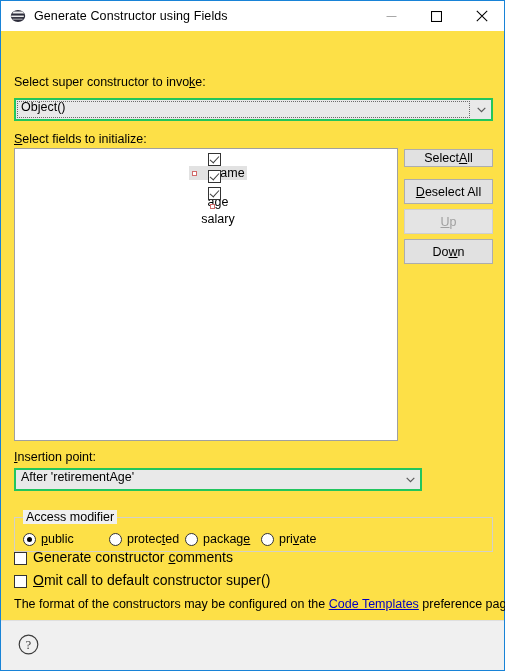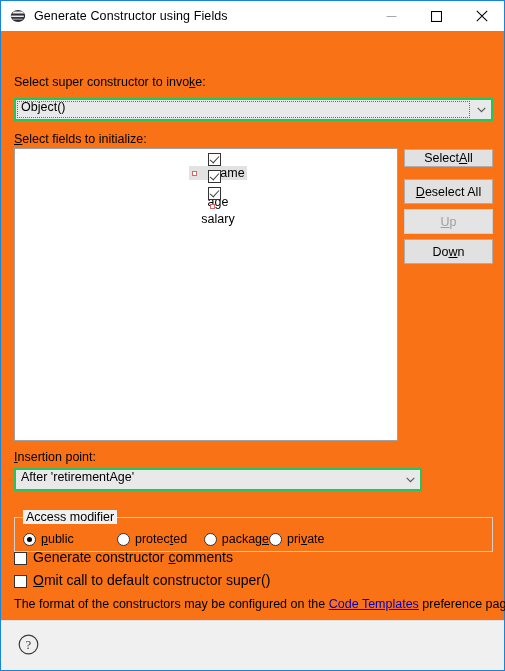--- a/index.html
+++ b/index.html
@@ -63,21 +63,21 @@
     height: 30px;
     display: flex;
     align-items: center;
     justify-content: center;
   }
 
   
   #body-area {
     flex: 1 1 auto;
     position: relative;
-    background: #f97316;
+    background: #fde047;
     padding: 0 22px;
     box-sizing: border-box;
   }
 
   .field-label {
     font-size: 12.5px;
     color: #000;
     margin: 0;
     padding: 0;
     white-space: nowrap;
@@ -402,29 +402,29 @@
         <svg width="9" height="6" viewBox="0 0 9 6">
             <path d="M0.7 0.8 L4.5 4.6 L8.3 0.8" fill="none" stroke="#5a5a5a" stroke-width="1.2"></path>
           </svg>
       </div>
     </div>
 
     <div id="access-group" style="position:absolute; left:13px; top:486px; width:479px; height:35px;">
       <div id="access-group-title">Access modifier</div>
 
       <div class="radio-row">
-        <div class="radio-item" style="width:94px;">
+        <div class="radio-item" style="width:86px;">
           <div class="radio-mark on"></div>
           <span><span></span><span class="u">p</span><span>ublic</span></span>
         </div>
         <div class="radio-item" style="width:76px;">
           <div class="radio-mark"></div>
           <span><span>protec</span><span class="u">t</span><span>ed</span></span>
         </div>
-        <div class="radio-item" style="width:76px;justify-content:flex-end;">
+        <div class="radio-item" style="width:76px;">
           <div class="radio-mark"></div>
           <span><span>packag</span><span class="u">e</span><span></span></span>
         </div>
         <div class="radio-item">
           <div class="radio-mark"></div>
           <span><span>pri</span><span class="u">v</span><span>ate</span></span>
         </div>
       </div>
     </div>
 

